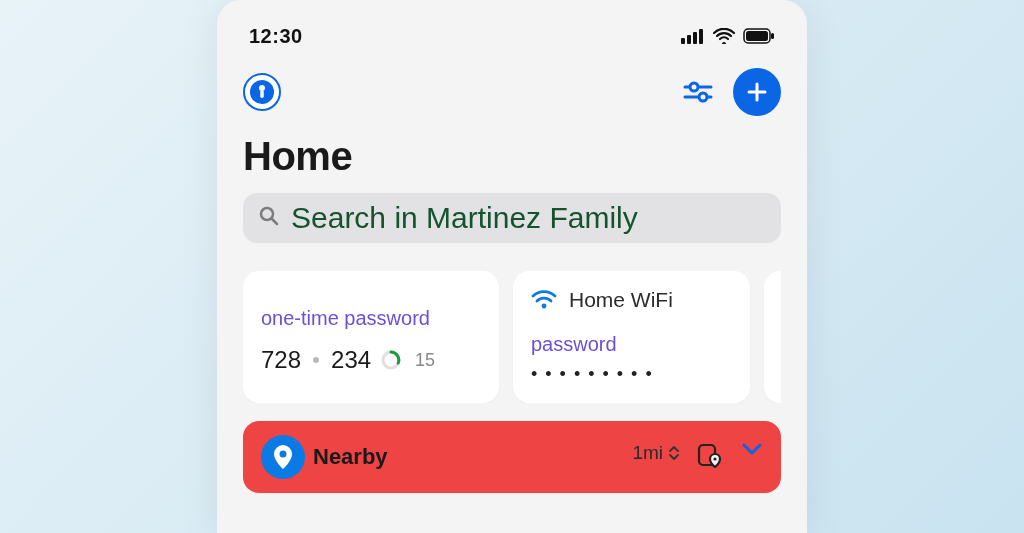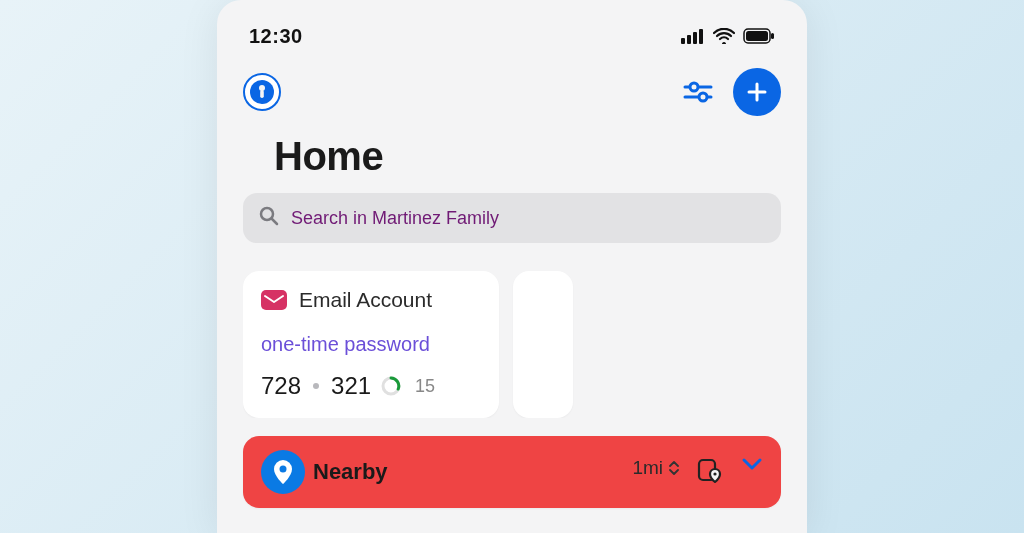--- a/index.html
+++ b/index.html
@@ -56,36 +56,35 @@
     width: 48px; height: 48px;
     border-radius: 50%;
     background: #0a66e4;
   }
   .title {
     font-size: 40px;
     font-weight: 800;
     color: #1a1a1a;
     margin-top: 18px;
     letter-spacing: -0.5px;
-    margin-left: 31px;
   }
   .searchbar {
     margin-top: 14px;
     background: #e2e2e4;
     border-radius: 14px;
     height: 50px;
     display: flex;
     align-items: center;
     padding: 0 16px;
     gap: 12px;
     color: #7b7b80;
   }
   .searchbar .placeholder {
-    font-size: 18px;
-    color: #701a75;
+    font-size: 30px;
+    color: #14532d;
   }
   .cards-row {
     display: flex;
     gap: 14px;
     margin-top: 28px;
     overflow: hidden;
   }
   .card {
     background: #fff;
     border-radius: 16px;
@@ -256,44 +255,49 @@
           <circle cx="8" cy="8" r="6" fill="none" stroke="#7b7b80" stroke-width="2.5"></circle>
           <line x1="13" y1="13" x2="18" y2="18" stroke="#7b7b80" stroke-width="2.5" stroke-linecap="round"></line>
         </svg>
     </span>
     <span class="placeholder">Search in Martinez Family</span>
   </div>
 
   <div class="cards-row">
 
     <div class="card">
-      <div class="card-head">
-        <span class="card-icon">
-          <svg width="26" height="20" viewBox="0 0 26 20">
-              <rect x="0" y="0" width="26" height="20" rx="5" fill="#d63264"></rect>
-              <path d="M4 6 L13 12 L22 6" stroke="#fff" stroke-width="2" fill="none" stroke-linecap="round" stroke-linejoin="round"></path>
-            </svg>
-        </span>
-        <span class="card-title">Email Account</span>
-      </div>
       <div class="field-label">one-time password</div>
       <div class="field-value">
         <span>728</span>
         <span class="otp-dot"></span>
-        <span>321</span>
+        <span>234</span>
         <span class="countdown">
           <svg width="20" height="20" viewBox="0 0 20 20">
             <circle cx="10" cy="10" r="8" fill="none" stroke="#e0e0e0" stroke-width="3"></circle>
             <path d="M10 2 A8 8 0 0 1 17.2 13" fill="none" stroke="#1a9a3a" stroke-width="3" stroke-linecap="round"></path>
           </svg>
           <span>15</span>
         </span>
       </div>
     </div>
 
+    <div class="card narrow">
+      <div class="card-head">
+        <span class="card-icon">
+          <svg width="26" height="22" viewBox="0 0 26 22">
+              <path d="M2 7 a16 16 0 0 1 22 0" stroke="#0a7ae4" stroke-width="2.8" fill="none" stroke-linecap="round"></path>
+              <path d="M6 12 a10 10 0 0 1 14 0" stroke="#0a7ae4" stroke-width="2.8" fill="none" stroke-linecap="round"></path>
+              <circle cx="13" cy="17" r="2.4" fill="#0a7ae4"></circle>
+            </svg>
+        </span>
+        <span class="card-title">Home WiFi</span>
+      </div>
+      <div class="field-label">password</div>
+      <div class="pwd-dots">•••••••••</div>
+    </div>
 
     <div class="card cut">
       
       
       
     </div>
 
   </div>
 
   <div class="nearby">

